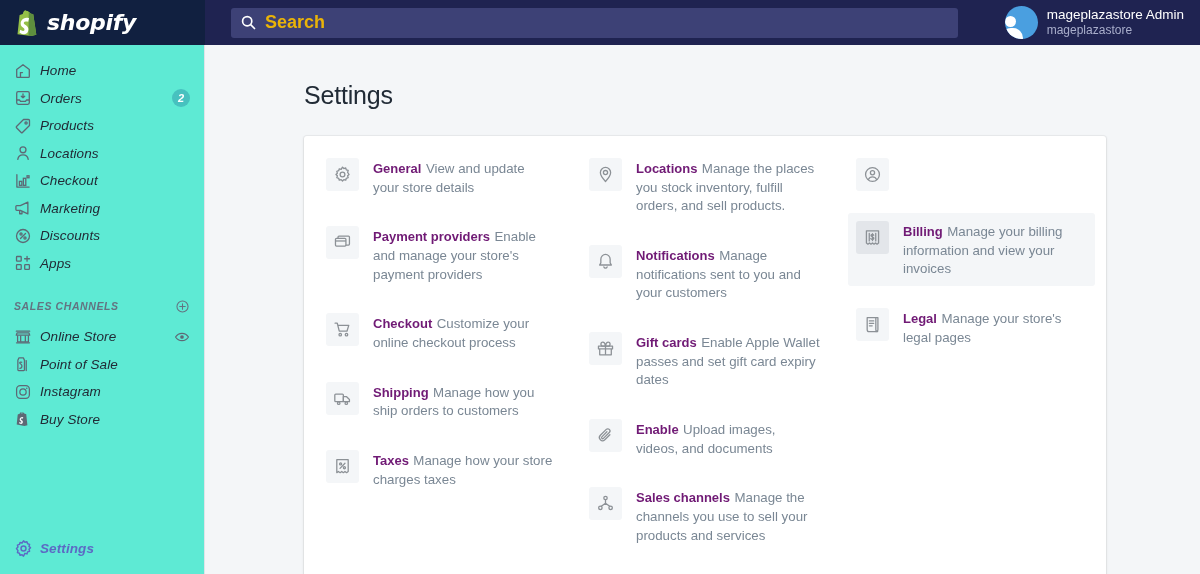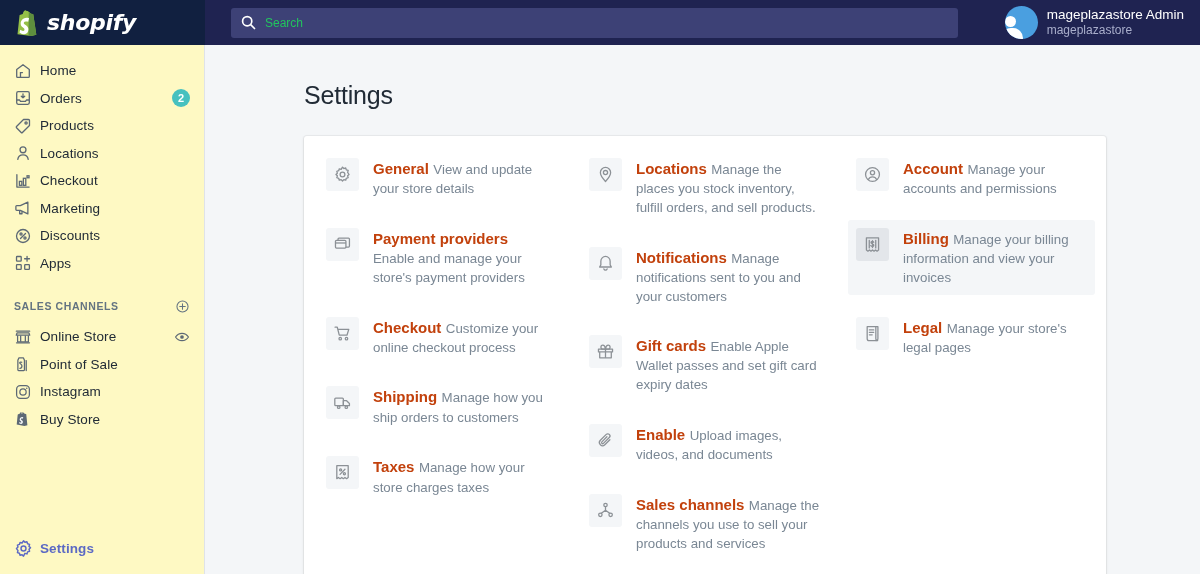--- a/index.html
+++ b/index.html
@@ -33,21 +33,21 @@
   }
   .search-wrap { flex: 1; display: flex; align-items: center; padding: 0 24px 0 26px; }
   .searchbox {
     width: 727px; height: 30px;
     background: #3d4176;
     border-radius: 3px;
     display: flex; align-items: center;
     padding: 0 10px; gap: 9px;
     cursor: text;
   }
-  .searchbox .ph { color: #22c55e; font-size: 12px; }
+  .searchbox .ph { color: #eab308; font-size: 18px; font-weight: bold; }
   .userbox {
     display: flex; align-items: center; gap: 9px;
     padding-right: 16px; padding-left: 4px; cursor: pointer;
   }
   .avatar {
     width: 33px; height: 33px; border-radius: 50%;
     background: #4a9fe0; display: flex; align-items: flex-end; justify-content: center;
     overflow: hidden; flex: 0 0 33px;
   }
   .avatar .head { width: 11px; height: 11px; border-radius: 50%; background: #fff; position: relative; top: -12px; }
@@ -55,25 +55,26 @@
   .user-text { line-height: 1.25; }
   .user-name { color: #ffffff; font-size: 13.5px; }
   .user-store { color: #a9aecb; font-size: 12px; }
 
   
   .body { flex: 1; display: flex; min-height: 0; }
 
   
   .sidebar {
     width: 205px; flex: 0 0 205px;
-    background: #fef9c3;
+    background: #5eead4;
     border-right: 1px solid #dfe3e8;
     display: flex; flex-direction: column;
     padding-top: 12px;
     position: relative;
+    font-style: italic;
   }
   .nav-item {
     display: flex; align-items: center;
     height: 27.5px; padding: 0 14px 0 14px;
     cursor: pointer; position: relative;
   }
   .nav-item .ico { width: 26px; flex: 0 0 26px; display: flex; align-items: center; }
   .nav-item .lbl {
     font-size: 13.5px; color: #212b36; flex: 1;
     letter-spacing: 0.1px;
@@ -125,21 +126,21 @@
   }
   .s-item.hover { background: #f4f6f8; }
   .s-ico {
     width: 33px; height: 33px; flex: 0 0 33px;
     background: #f4f6f8; border-radius: 3px;
     display: flex; align-items: center; justify-content: center;
   }
   .s-item.hover .s-ico { background: #e3e6ea; }
   .s-txt { padding-top: 1px; }
   .s-title {
-    color: #c2410c; font-size: 15px; font-weight: bold;
+    color: #701a75; font-size: 13px; font-weight: bold;
     line-height: 1.35; margin-bottom: 1px;
   }
   .s-desc {
     color: #7a8794; font-size: 13.3px; line-height: 1.33;
   }
   svg { display: block; }
 </style>
 </head>
 <body>
 
@@ -503,24 +504,20 @@
         <div class="col">
 
           <div class="s-item">
             <span class="s-ico">
               <svg width="19" height="19" viewBox="0 0 20 20" fill="none" stroke="#8c9196" stroke-width="1.35">
                 <circle cx="10" cy="10" r="7.3"></circle>
                 <circle cx="10" cy="8.1" r="2.2"></circle>
                 <path d="M5.7 15.3c.8-1.9 2.4-2.9 4.3-2.9s3.5 1 4.3 2.9" stroke-linecap="round"></path>
               </svg>
             </span>
-            <span class="s-txt">
-              <span class="s-title">Account</span>
-              <span class="s-desc">Manage your accounts and permissions</span>
-            </span>
           </div>
 
           <div class="s-item hover">
             <span class="s-ico">
               <svg width="19" height="19" viewBox="0 0 20 20" fill="none" stroke="#8c9196" stroke-width="1.35">
                 <path d="M3.6 3h12.8v12.7l-1.6 1.3-1.6-1.3-1.6 1.3L10 15.7l-1.6 1.3-1.6-1.3-1.6 1.3L3.6 15.7V3z" stroke-linejoin="round"></path>
                 <path d="M6.6 5.6v8M13.4 5.6v8" stroke-linecap="round"></path>
                 <path d="M11.3 7.6c-.3-.5-.8-.8-1.4-.8-.9 0-1.5.5-1.5 1.2 0 1.7 3 .9 3 2.7 0 .8-.7 1.3-1.6 1.3-.7 0-1.3-.3-1.6-.9M10 6v7.2" stroke-linecap="round"></path>
               </svg>
             </span>

